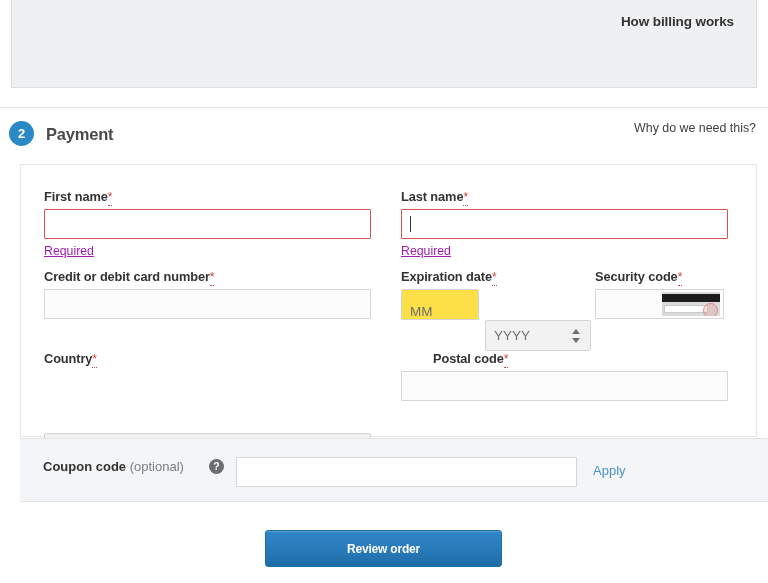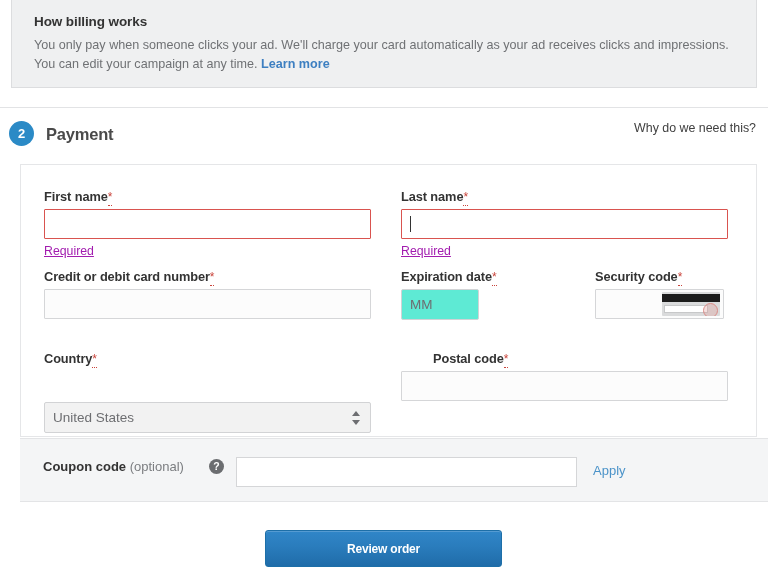--- a/index.html
+++ b/index.html
@@ -28,20 +28,21 @@
     position: absolute;
     left: 11px;
     top: 0px;
     width: 746px;
     height: 88px;
     background: #eff0f1;
     border: 1px solid #dcdddf;
     border-top: none;
     box-sizing: border-box;
     padding: 14px 22px 0 22px;
+    text-align: right;
   }
   .billing-title {
     font-size: 13.5px;
     font-weight: bold;
     color: #333333;
     letter-spacing: -0.1px;
     margin-bottom: 7px;
   }
   .billing-text {
     font-size: 12.6px;
@@ -186,21 +187,22 @@
     position: relative;
     display: flex;
     align-items: center;
     padding: 0 8px;
   }
   .sel-wrap .sel-text {
     font-size: 13.5px;
     color: #6d6e71;
   }
   .sel-wrap.mm {
-    background: #5eead4;
+    background: #fde047;
+    align-items: flex-end;
   }
   .stepper {
     position: absolute;
     right: 9px;
     top: 50%;
     transform: translateY(-50%);
     width: 9px;
     height: 16px;
   }
   .stepper .up, .stepper .dn {
@@ -337,24 +339,20 @@
     box-shadow: inset 0 1px 0 rgba(255,255,255,0.18);
   }
 </style>
 </head>
 <body>
 
 <div class="page">
 
   <div class="billing-box">
     <div class="billing-title">How billing works</div>
-    <div class="billing-text">
-      <span>You only pay when someone clicks your ad. We'll charge your card automatically as your ad receives clicks and impressions. You can edit your campaign at any time.</span>
-      <a href="#" class="learn-more">Learn more</a>
-    </div>
   </div>
 
   <div class="payment-card">
 
     <div class="payment-header">
       <div class="step-badge">2</div>
       <div class="payment-title">Payment</div>
       <a href="#" class="why-link">Why do we need this?</a>
     </div>
 
@@ -378,20 +376,27 @@
       <div class="field-label f-card-label">
         <span>Credit or debit card number</span><span class="req-star">*</span>
       </div>
       <input type="text" class="txt-input f-card-input" value="" style="">
 
       <div class="field-label f-exp-label">
         <span>Expiration date</span><span class="req-star">*</span>
       </div>
       <div class="sel-wrap mm f-exp-mm">
         <span class="sel-text">MM</span>
+      </div>
+      <div class="sel-wrap f-exp-yyyy">
+        <span class="sel-text">YYYY</span>
+        <span class="stepper">
+          <span class="up"></span>
+            <span class="dn"></span>
+        </span>
       </div>
 
       <div class="field-label f-sec-label">
         <span>Security code</span><span class="req-star">*</span>
       </div>
       <div style="position:absolute;left:574px;top:124px;width:129px;height:30px;">
         <input type="text" class="txt-input" style="width: 129px;" value="">
         <span class="cvv-card">
           <span class="cvv-stripe"></span>
           <span class="cvv-sig"></span>

